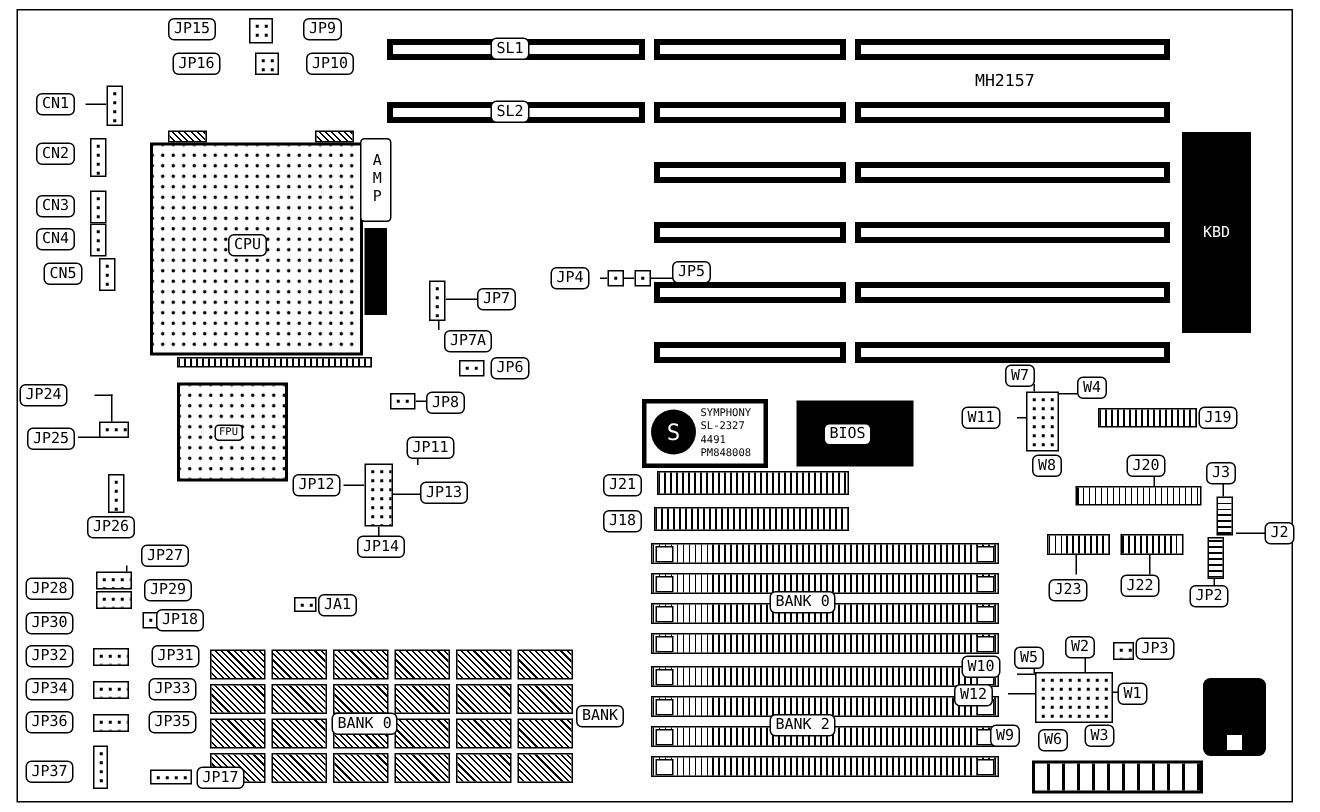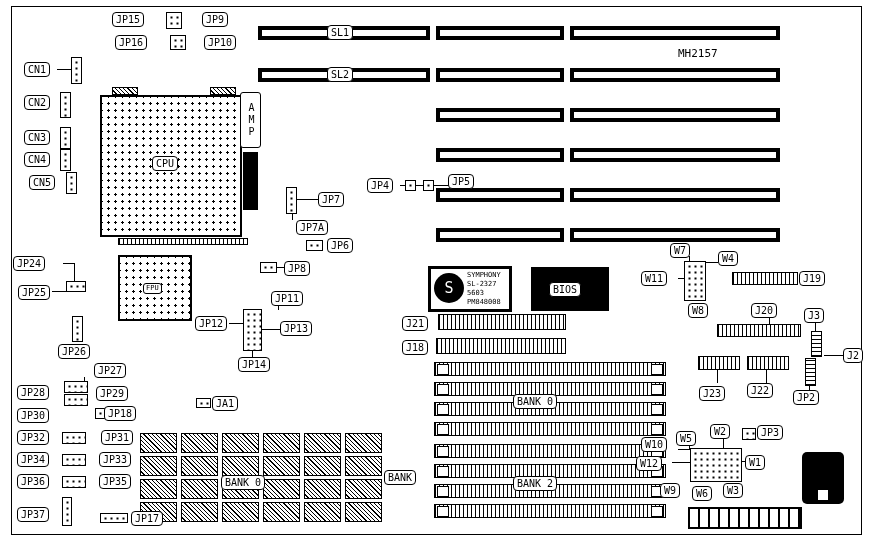--- a/index.html
+++ b/index.html
@@ -4,21 +4,21 @@
 <style>
   html,body{margin:0;padding:0;background:#fff;}
   #board-wrap{position:relative;width:880px;height:541px;background:#fff;
     font-family:"DejaVu Sans Mono",monospace;color:#000;overflow:hidden;}
   .board-outline{position:absolute;border:1px solid #000;z-index:0;}
   .lbl{position:absolute;box-sizing:border-box;height:15px;border:1px solid #000;border-radius:4px;
     background:#fff;font-size:10px;line-height:13px;padding:0 3px;text-align:center;
     white-space:nowrap;z-index:6;}
   .lbl-sm{position:absolute;box-sizing:border-box;height:11px;border:1px solid #000;border-radius:3px;
     background:#fff;font-size:7px;line-height:9px;padding:0 2px;white-space:nowrap;z-index:6;}
-  .txt{position:absolute;font-size:11px;z-index:2;white-space:nowrap;margin-left:28px;}
+  .txt{position:absolute;font-size:11px;z-index:2;white-space:nowrap;}
   .slot{position:absolute;box-sizing:border-box;height:14px;border:4px solid #000;background:#fff;z-index:1;}
   .socket{position:absolute;box-sizing:border-box;border:2px solid #000;background-color:#fff;
     background-image:radial-gradient(#000 1px,transparent 1.4px);background-size:7px 7px;
     background-position:3px 3px;z-index:1;}
   .hdr{position:absolute;box-sizing:border-box;border:1px solid #000;background-color:#fff;
     background-image:radial-gradient(#000 1.1px,transparent 1.3px);background-size:6px 6px;
     background-position:1.5px 1.5px;z-index:4;}
   .stripes{position:absolute;box-sizing:border-box;border:1px solid #000;
     background:repeating-linear-gradient(90deg,#000 0 1px,#fff 1px 4px);z-index:4;}
   .vstripes{position:absolute;box-sizing:border-box;border:1px solid #000;
@@ -72,20 +72,23 @@
 
   <div class="slot" style="left:436px;top:108px;width:128px"></div>
   <div class="slot" style="left:570px;top:108px;width:210px"></div>
   <div class="slot" style="left:436px;top:148px;width:128px"></div>
   <div class="slot" style="left:570px;top:148px;width:210px"></div>
   <div class="slot" style="left:436px;top:188px;width:128px"></div>
   <div class="slot" style="left:570px;top:188px;width:210px"></div>
   <div class="slot" style="left:436px;top:228px;width:128px"></div>
   <div class="slot" style="left:570px;top:228px;width:210px"></div>
 
+  <div class="blackbox kbd-box" style="left:788px;top:88px;width:46px;height:134px">
+    <span>KBD</span>
+  </div>
 
   <div class="lbl" style="left:24px;top:62px">CN1</div>
   <div class="hdr" style="left:71px;top:57px;width:11px;height:27px"></div>
   <div class="line" style="left:57px;top:69px;width:14px;height:1px"></div>
   <div class="lbl" style="left:24px;top:95px">CN2</div>
   <div class="hdr" style="left:60px;top:92px;width:11px;height:26px"></div>
   <div class="lbl" style="left:24px;top:130px">CN3</div>
   <div class="hdr" style="left:60px;top:127px;width:11px;height:22px"></div>
   <div class="lbl" style="left:24px;top:152px">CN4</div>
   <div class="hdr" style="left:60px;top:149px;width:11px;height:22px"></div>
@@ -139,21 +142,21 @@
   <div class="line" style="left:229px;top:323px;width:14px;height:1px"></div>
   <div class="lbl" style="left:280px;top:321px">JP13</div>
   <div class="line" style="left:262px;top:329px;width:19px;height:1px"></div>
   <div class="lbl" style="left:238px;top:357px">JP14</div>
   <div class="line" style="left:252px;top:351px;width:1px;height:7px"></div>
 
   <div class="sym-chip" style="left:428px;top:266px;width:84px;height:46px"></div>
   <div class="sym-logo" style="left:434px;top:273px">S</div>
   <div class="sym-text" style="left:467px;top:271px">SYMPHONY</div>
   <div class="sym-text" style="left:467px;top:280px">SL-2327</div>
-  <div class="sym-text" style="left:467px;top:289px">5603</div>
+  <div class="sym-text" style="left:467px;top:289px">4491</div>
   <div class="sym-text" style="left:467px;top:298px">PM848008</div>
 
   <div class="blackbox" style="left:531px;top:267px;width:78px;height:44px"></div>
   <div class="lbl" style="left:549px;top:282px">BIOS</div>
 
   <div class="hdr" style="left:684px;top:261px;width:22px;height:40px"></div>
   <div class="lbl" style="left:670px;top:243px">W7</div>
   <div class="line" style="left:689px;top:256px;width:1px;height:6px"></div>
   <div class="lbl" style="left:718px;top:251px">W4</div>
   <div class="line" style="left:706px;top:262px;width:12px;height:1px"></div>

